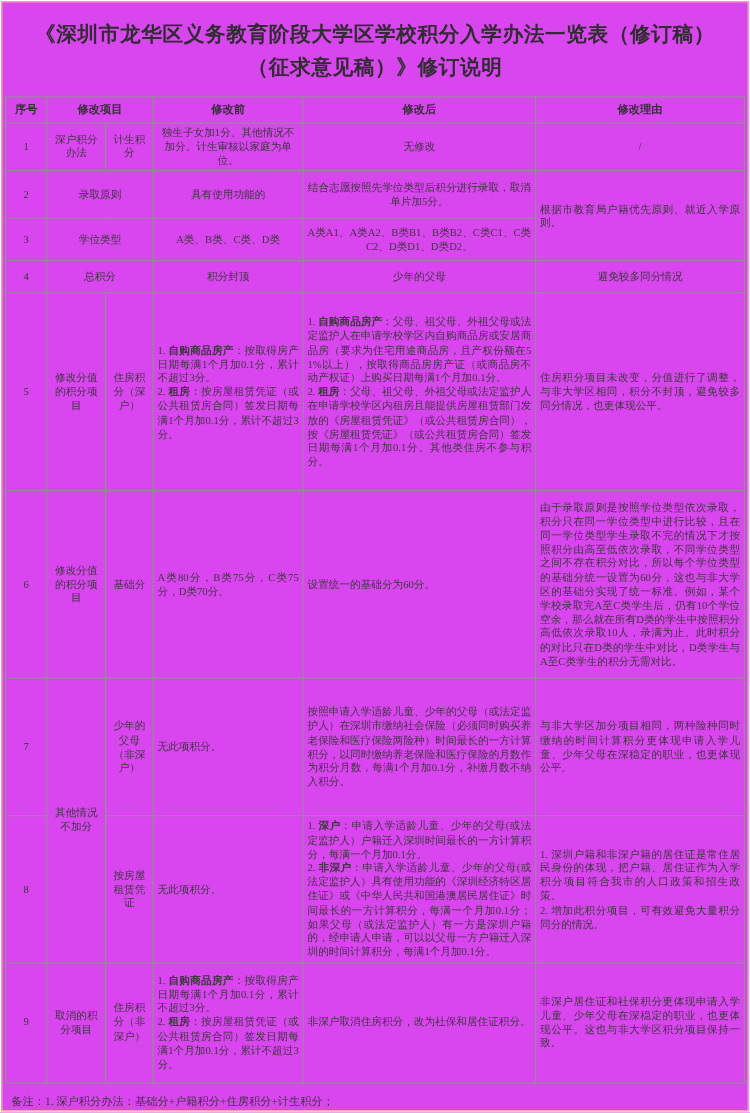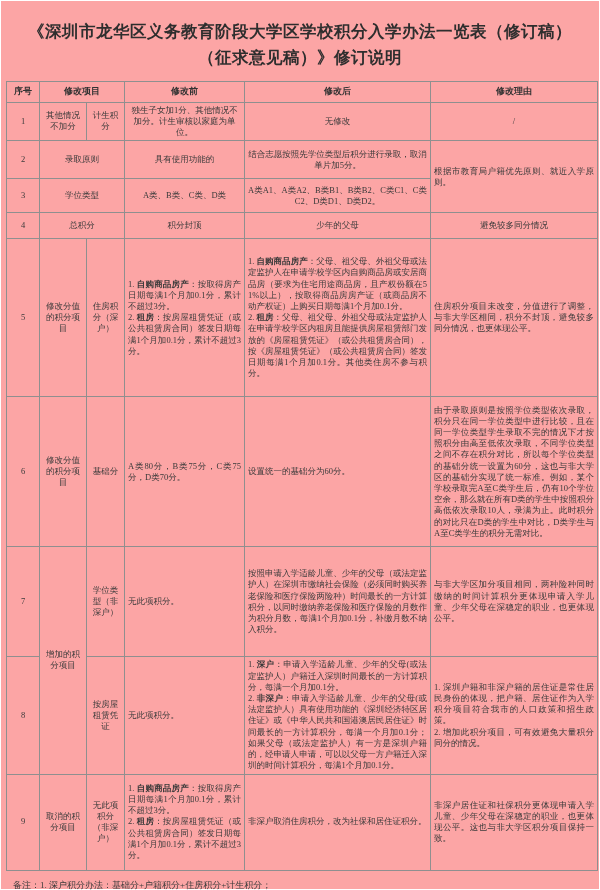--- a/index.html
+++ b/index.html
@@ -2,21 +2,21 @@
 <html><head>
 <meta charset="utf-8">
 <style>
   html,body{margin:0;padding:0;}
   body{
     width:600px;height:890px;overflow:hidden;background:#ffffff;
     font-family:"Liberation Serif","DejaVu Serif",serif;color:#333333;
   }
   .page{
     box-sizing:border-box;width:598px;height:888px;margin:1px;
-    border:5px solid #fca5a5;background:#fca5a5;
+    border:1px solid #fca5a5;background:#d946ef;
   }
   .title{
     margin:0;padding:13px 14px 9px;
     font-size:16.5px;font-weight:bold;text-align:center;line-height:1.6;
     color:#2e2e2e;letter-spacing:0.5px;
   }
   table.rev{
     border-collapse:collapse;table-layout:fixed;width:591px;margin:0 auto;
   }
   .rev td,.rev th{
@@ -56,21 +56,21 @@
         <tr style="height:20px;">
       <th>序号</th>
       <th colspan="2">修改项目</th>
       <th>修改前</th>
       <th>修改后</th>
       <th>修改理由</th>
     </tr>
 
     <tr style="height:32px;">
       <td>1</td>
-      <td>其他情况不加分</td>
+      <td>深户积分办法</td>
       <td>计生积分</td>
       <td>独生子女加1分、其他情况不加分。计生审核以家庭为单位。</td>
       <td>无修改</td>
       <td>/</td>
     </tr>
 
     <tr style="height:38px;">
       <td>2</td>
       <td colspan="2">录取原则</td>
       <td>具有使用功能的</td>
@@ -106,39 +106,39 @@
       <td>6</td>
       <td>修改分值的积分项目</td>
       <td>基础分</td>
       <td class="tl">A类80分，B类75分，C类75分，D类70分。</td>
       <td class="tl">设置统一的基础分为60分。</td>
       <td class="tl">由于录取原则是按照学位类型依次录取，积分只在同一学位类型中进行比较，且在同一学位类型学生录取不完的情况下才按照积分由高至低依次录取，不同学位类型之间不存在积分对比，所以每个学位类型的基础分统一设置为60分，这也与非大学区的基础分实现了统一标准。例如，某个学校录取完A至C类学生后，仍有10个学位空余，那么就在所有D类的学生中按照积分高低依次录取10人，录满为止。此时积分的对比只在D类的学生中对比，D类学生与A至C类学生的积分无需对比。</td>
     </tr>
 
     <tr style="height:110px;">
       <td>7</td>
-      <td rowspan="2">增加的积分项目</td>
-      <td>学位类型（非深户）</td>
+      <td rowspan="2">其他情况不加分</td>
+      <td>少年的父母（非深户）</td>
       <td class="tl">无此项积分。</td>
       <td class="tl">按照申请入学适龄儿童、少年的父母（或法定监护人）在深圳市缴纳社会保险（必须同时购买养老保险和医疗保险两险种）时间最长的一方计算积分，以同时缴纳养老保险和医疗保险的月数作为积分月数，每满1个月加0.1分，补缴月数不纳入积分。</td>
       <td class="tl">与非大学区加分项目相同，两种险种同时缴纳的时间计算积分更体现申请入学儿童、少年父母在深稳定的职业，也更体现公平。</td>
     </tr>
 
     <tr style="height:104px;">
       <td>8</td>
       <td>按房屋租赁凭证</td>
       <td class="tl">无此项积分。</td>
       <td class="tl">1. <b>深户</b>：申请入学适龄儿童、少年的父母(或法定监护人）户籍迁入深圳时间最长的一方计算积分，每满一个月加0.1分。<br>2. <b>非深户</b>：申请入学适龄儿童、少年的父母(或法定监护人）具有使用功能的《深圳经济特区居住证》或《中华人民共和国港澳居民居住证》时间最长的一方计算积分，每满一个月加0.1分；如果父母（或法定监护人）有一方是深圳户籍的，经申请人申请，可以以父母一方户籍迁入深圳的时间计算积分，每满1个月加0.1分。</td>
       <td class="tl">1. 深圳户籍和非深户籍的居住证是常住居民身份的体现，把户籍、居住证作为入学积分项目符合我市的人口政策和招生政策。<br>2. 增加此积分项目，可有效避免大量积分同分的情况。</td>
     </tr>
 
     <tr style="height:96px;">
       <td>9</td>
       <td>取消的积分项目</td>
-      <td>无此项积分（非深户）</td>
+      <td>住房积分（非深户）</td>
       <td class="tl">1. <b>自购商品房产</b>：按取得房产日期每满1个月加0.1分，累计不超过3分。<br>2. <b>租房</b>：按房屋租赁凭证（或公共租赁房合同）签发日期每满1个月加0.1分，累计不超过3分。</td>
       <td class="tl">非深户取消住房积分，改为社保和居住证积分。</td>
       <td class="tl">非深户居住证和社保积分更体现申请入学儿童、少年父母在深稳定的职业，也更体现公平。这也与非大学区积分项目保持一致。</td>
     </tr>
   </tbody>
     </table>
 
   <div class="notes">
     <span class="lbl">备注：</span>
     <span class="items">

